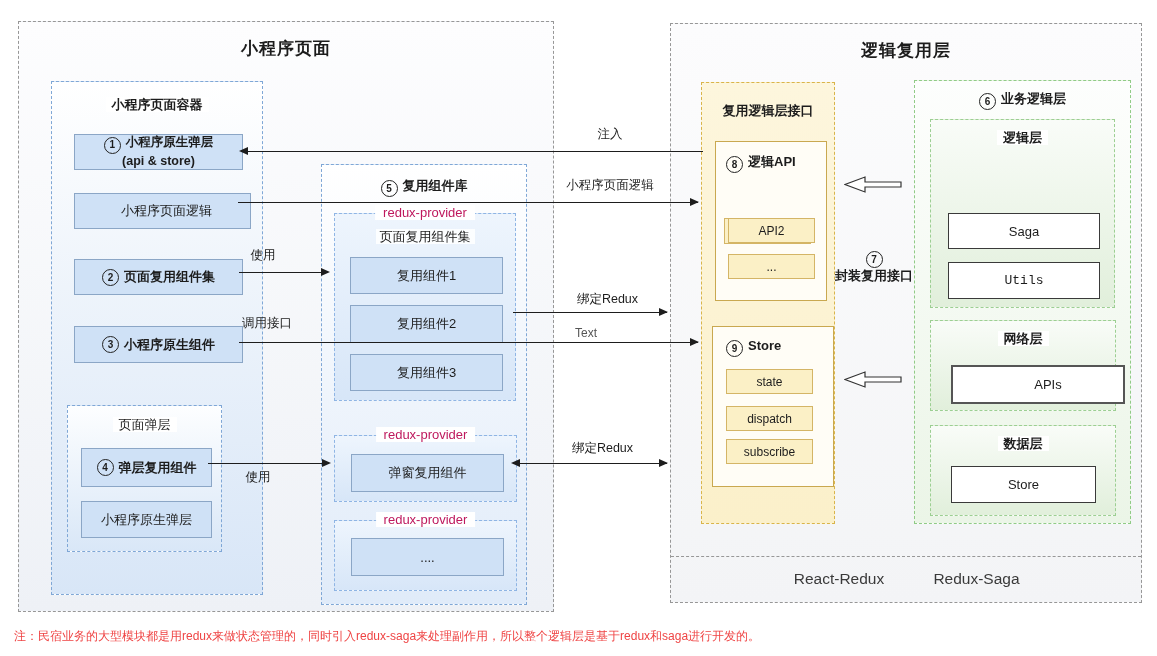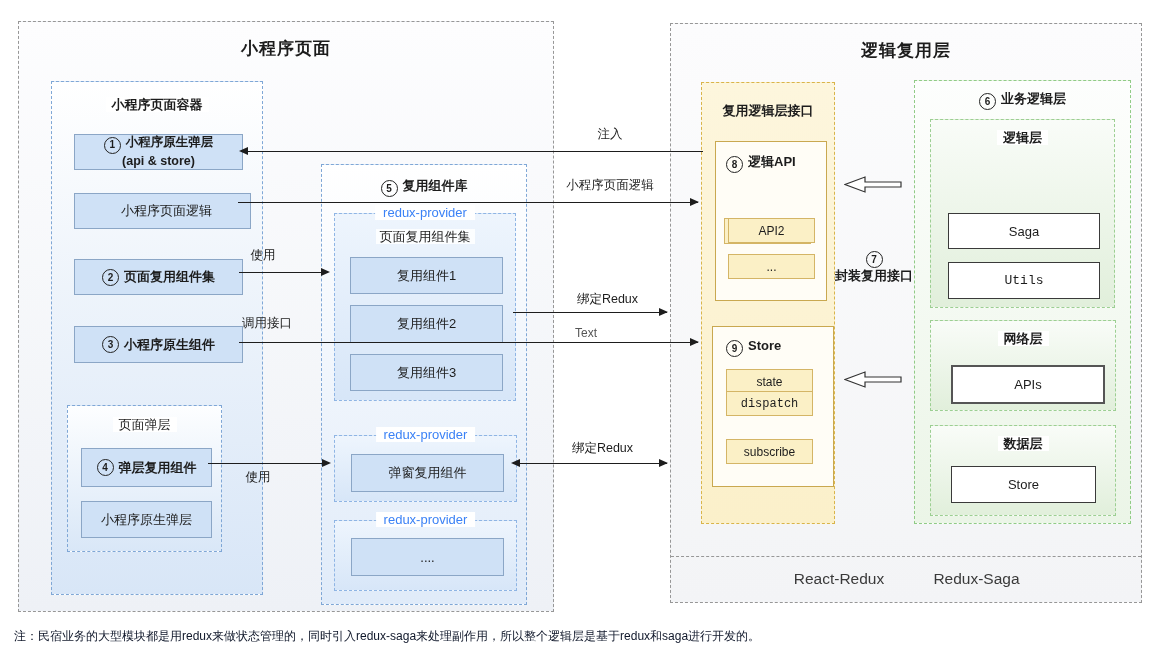--- a/index.html
+++ b/index.html
@@ -16,21 +16,21 @@
   .popup-box{left:15px;top:323px;width:153px;height:145px;background:linear-gradient(180deg,#fdfeff,#d9e7f7);}
   .library-box{left:302px;top:142px;width:204px;height:439px;background:linear-gradient(180deg,#ffffff,#e0ebf9);}
   .ctitle{position:absolute;top:14px;left:0;width:100%;text-align:center;font-size:13px;font-weight:bold;}
   .chip{background:#fff;padding:0 6px;white-space:nowrap;}
   
   .bbox{position:absolute;background:#cfe1f6;border:1px solid #8ba6c6;display:flex;align-items:center;justify-content:center;font-size:13px;text-align:center;}
   .bbox.bold{font-weight:bold;}
   .bbox .two{line-height:1.25;font-size:12.5px;}
   
   .provider{position:absolute;border:1px dashed #8fb5e4;background:linear-gradient(180deg,#eef5fd,#d7e6f8);}
-  .pchip{position:absolute;top:-9px;left:50%;transform:translateX(-50%);background:#fff;padding:0 8px;color:#3b82f6;font-size:13px;white-space:nowrap;}
+  .pchip{position:absolute;top:-9px;left:50%;transform:translateX(-50%);background:#fff;padding:0 8px;color:#be185d;font-size:13px;white-space:nowrap;}
   .ptitle{position:absolute;top:14px;left:0;width:100%;text-align:center;font-size:13px;}
   .ptitle .chip{padding:0 4px;background:rgba(255,255,255,.85);}
   
   .ybox{position:absolute;left:30px;top:58px;width:132px;height:440px;border:1px dashed #d9b44a;background:linear-gradient(180deg,#fdf6dd,#fbf0ca);}
   .ytitle{position:absolute;top:19px;left:0;width:100%;text-align:center;font-weight:bold;font-size:13px;}
   .ygroup{position:absolute;background:#fffdf6;border:1px solid #c9a850;}
   .gtitle{position:absolute;top:11px;left:10px;font-weight:bold;font-size:13px;white-space:nowrap;}
   .yitem{position:absolute;background:#fbf0c6;border:1px solid #d4b566;display:flex;align-items:center;justify-content:center;font-size:12px;}
   
   .gbox{position:absolute;left:243px;top:56px;width:215px;height:442px;border:1px dashed #90cb86;background:linear-gradient(180deg,#fdfefd,#ebf5e7);}
@@ -43,21 +43,21 @@
   
   .aline{position:absolute;height:0;border-top:1.3px solid #1d1d1d;z-index:30;}
   .ah{position:absolute;width:0;height:0;z-index:31;}
   .ah.r{border-top:4.5px solid transparent;border-bottom:4.5px solid transparent;border-left:9px solid #1d1d1d;}
   .ah.l{border-top:4.5px solid transparent;border-bottom:4.5px solid transparent;border-right:9px solid #1d1d1d;}
   .alabel{position:absolute;font-size:12.5px;text-align:center;z-index:32;white-space:nowrap;}
   .alabel.gray{color:#555;font-size:12px;}
   
   .fsep{position:absolute;left:0;top:532px;width:100%;border-top:1px dashed #979797;}
   .flabel{position:absolute;top:546px;font-size:15.5px;color:#3a3a3a;text-align:center;}
-  .note{position:absolute;left:14px;top:628px;font-size:12px;color:#0f172a;}
+  .note{position:absolute;left:14px;top:628px;font-size:12px;color:#ef4444;}
   .wraplbl{position:absolute;left:157px;top:225px;width:92px;text-align:center;font-size:13px;font-weight:bold;line-height:1.3;z-index:5;}
   .blockarrow{position:absolute;z-index:5;}
 </style>
 </head>
 <body>
 
 <div class="stage">
 
   <div class="bigbox left">
     <div class="bigtitle">小程序页面</div>
@@ -154,21 +154,21 @@
           </div>
       </div>
 
       <div class="ygroup" style="left:10px;top:243px;width:112px;height:159px;padding-left:8px;">
         <div class="gtitle" style="left:13px;">
           <span class="circ">9</span><span>Store</span>
         </div>
         <div class="yitem" style="left:13px;top:42px;width:85px;height:23px;">
             <span>state</span>
           </div>
-        <div class="yitem" style="left:13px;top:64px;width:85px;height:23px;font-family:Liberation Mono, monospace;">
+        <div class="yitem" style="left:13px;top:79px;width:85px;height:23px;">
             <span>dispatch</span>
           </div>
         <div class="yitem" style="left:13px;top:112px;width:85px;height:23px;">
             <span>subscribe</span>
           </div>
       </div>
     </div>
 
     <div class="wraplbl">
       <span class="circ" style="margin:0;">7</span><br>
@@ -195,21 +195,21 @@
         <div class="wleaf" style="left:17px;top:93px;width:150px;height:34px;">
             <span>Saga</span>
           </div>
         <div class="wleaf" style="left:17px;top:142px;width:150px;height:35px;font-family:Liberation Mono, monospace;">
             <span>Utils</span>
           </div>
       </div>
 
       <div class="gsec" style="left:15px;top:239px;width:184px;height:89px;">
         <div class="gstitle"><span class="chip">网络层</span></div>
-        <div class="wleaf thick" style="left:20px;top:44px;width:150px;height:35px;">
+        <div class="wleaf thick" style="left:20px;top:44px;width:150px;height:35px;padding-left:20px;">
             <span>APIs</span>
           </div>
       </div>
 
       <div class="gsec" style="left:15px;top:344px;width:184px;height:89px;">
         <div class="gstitle"><span class="chip">数据层</span></div>
         <div class="wleaf" style="left:20px;top:40px;width:143px;height:35px;">
             <span>Store</span>
           </div>
       </div>

